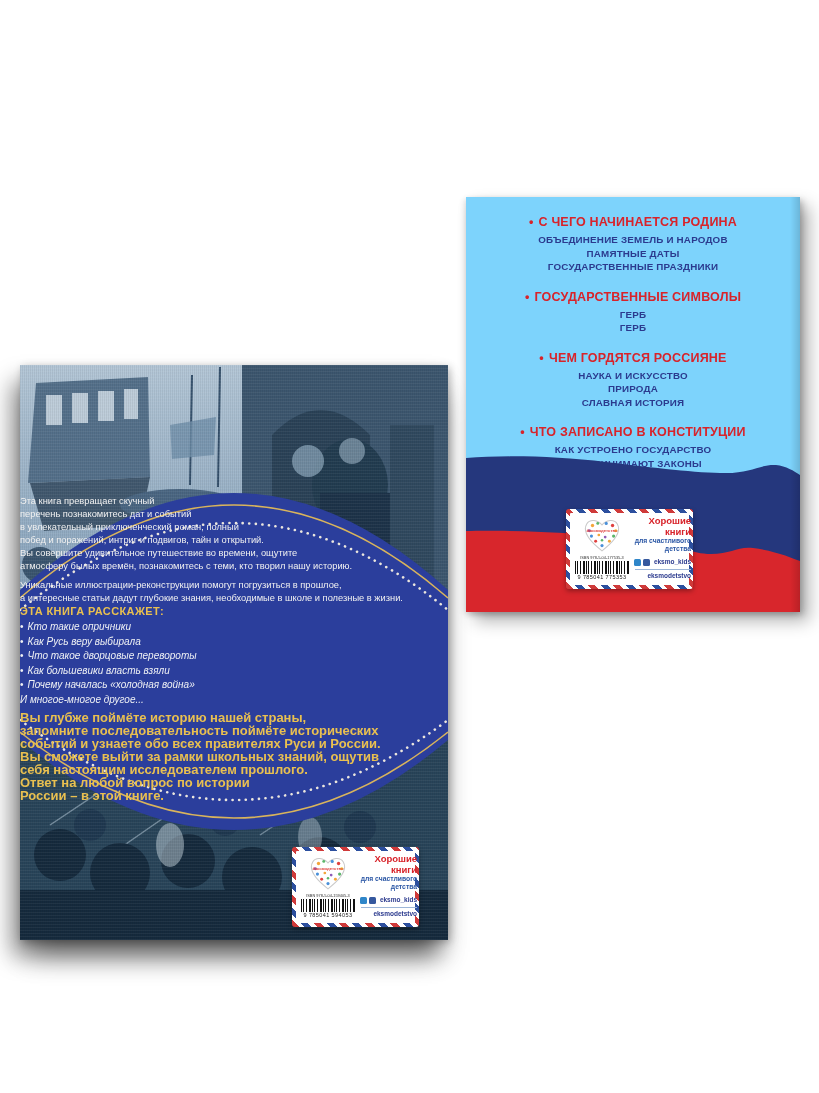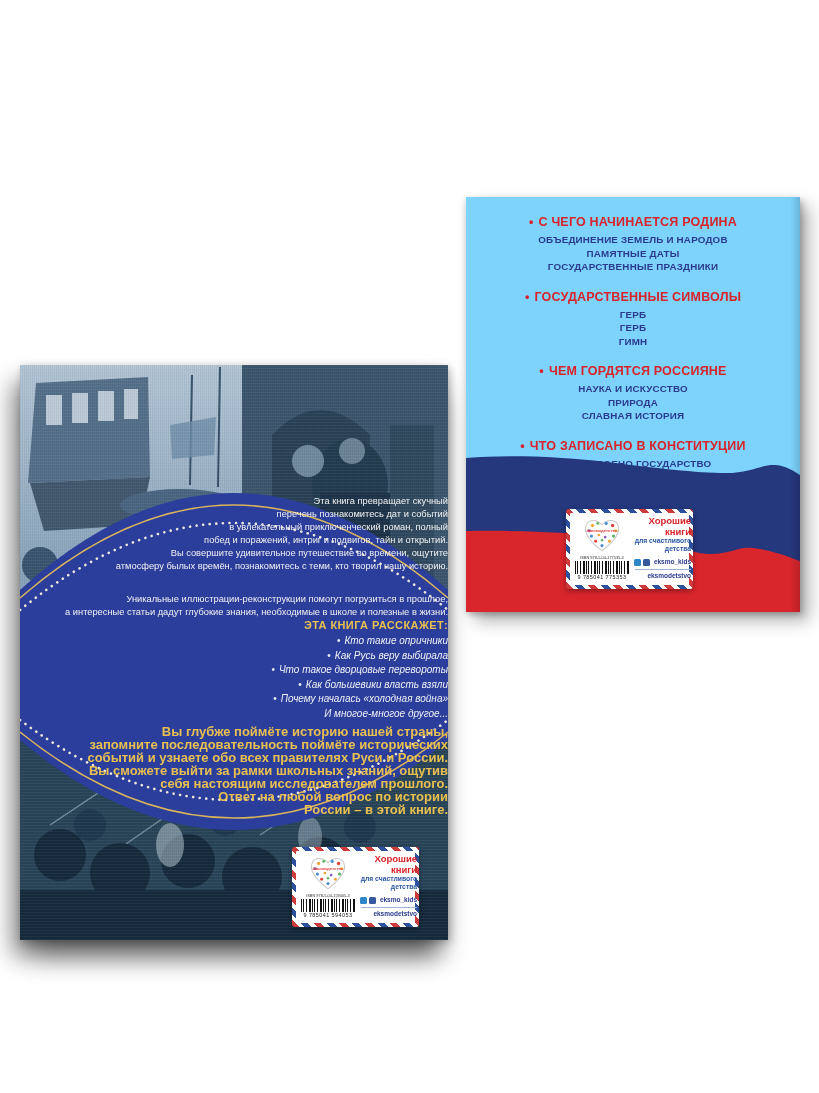--- a/index.html
+++ b/index.html
@@ -15,23 +15,23 @@
   .illo { position:absolute; left:0; width:100%; overflow:hidden; }
   .illo svg { display:block; width:100%; height:100%; }
   .illo-top { top:0; height:262px; }
   .illo-bottom { bottom:0; height:235px; }
   .illo::after { content:""; position:absolute; inset:0;
     background:
       repeating-linear-gradient(0deg, rgba(255,255,255,.05) 0 1px, transparent 1px 3px),
       repeating-linear-gradient(90deg, rgba(0,0,0,.06) 0 1px, transparent 1px 2px);
   }
   .panel-svg { position:absolute; inset:0; width:100%; height:100%; }
-  .panel-content { position:absolute; left:0; top:130px; width:100%; text-align:right; color:#f1f1f1; }
+  .panel-content { position:absolute; left:0; top:130px; width:100%; text-align:left; color:#f1f1f1; }
   .p-intro div { font-size:9.3px; line-height:13px; }
-  .p-mid { margin-top:20px; }
+  .p-mid { margin-top:6px; }
   .p-mid div { font-size:9.3px; line-height:13px; }
   .panel-heading { margin-top:0; font-size:11px; line-height:12px; font-weight:bold; color:#e9c050; letter-spacing:.4px; }
   .bullets { list-style:none; margin-top:3px; }
   .bullets li { font-size:10px; line-height:14.5px; font-style:italic; color:#eef0f4; }
   .bullets .dot { font-style:normal; margin-right:4px; }
   .bullet-tail { font-size:10px; line-height:14.5px; font-style:italic; color:#eef0f4; }
   .p-outro { margin-top:4px; }
   .p-outro div { font-size:13px; line-height:13px; font-weight:bold; color:#e9c050; }
 
   
@@ -250,21 +250,20 @@
       <div class="toc-section">
         <div class="toc-title"><span class="dot">•</span><span>С ЧЕГО НАЧИНАЕТСЯ РОДИНА</span></div>
         <div class="toc-item">ОБЪЕДИНЕНИЕ ЗЕМЕЛЬ И НАРОДОВ</div>
         <div class="toc-item">ПАМЯТНЫЕ ДАТЫ</div>
         <div class="toc-item">ГОСУДАРСТВЕННЫЕ ПРАЗДНИКИ</div>
       </div>
       <div class="toc-section">
         <div class="toc-title"><span class="dot">•</span><span>ГОСУДАРСТВЕННЫЕ СИМВОЛЫ</span></div>
         <div class="toc-item">ГЕРБ</div>
         <div class="toc-item">ГЕРБ</div>
-        <div class="toc-item">ГИМН</div>
       </div>
       <div class="toc-section">
         <div class="toc-title"><span class="dot">•</span><span>ЧЕМ ГОРДЯТСЯ РОССИЯНЕ</span></div>
         <div class="toc-item">НАУКА И ИСКУССТВО</div>
         <div class="toc-item">ПРИРОДА</div>
         <div class="toc-item">СЛАВНАЯ ИСТОРИЯ</div>
       </div>
       <div class="toc-section">
         <div class="toc-title"><span class="dot">•</span><span>ЧТО ЗАПИСАНО В КОНСТИТУЦИИ</span></div>
         <div class="toc-item">КАК УСТРОЕНО ГОСУДАРСТВО</div>

